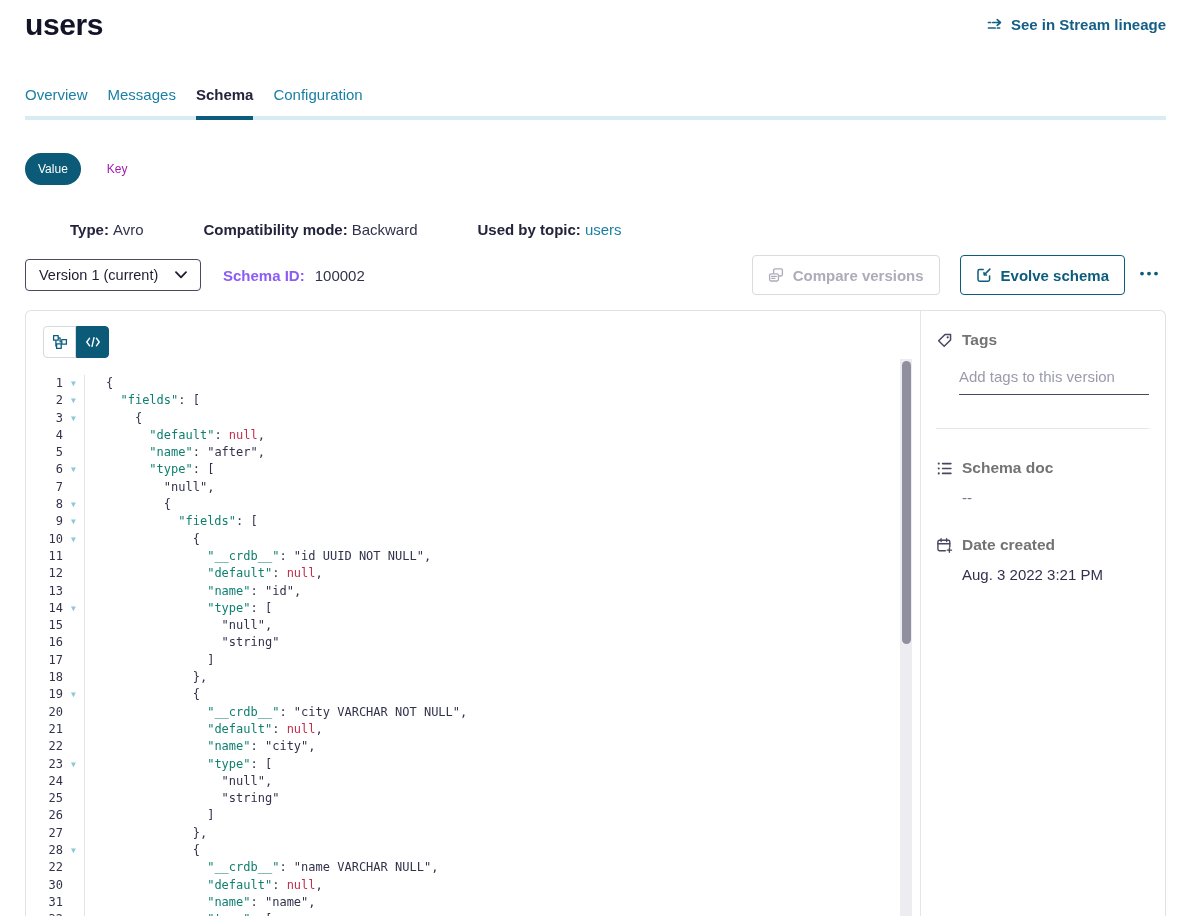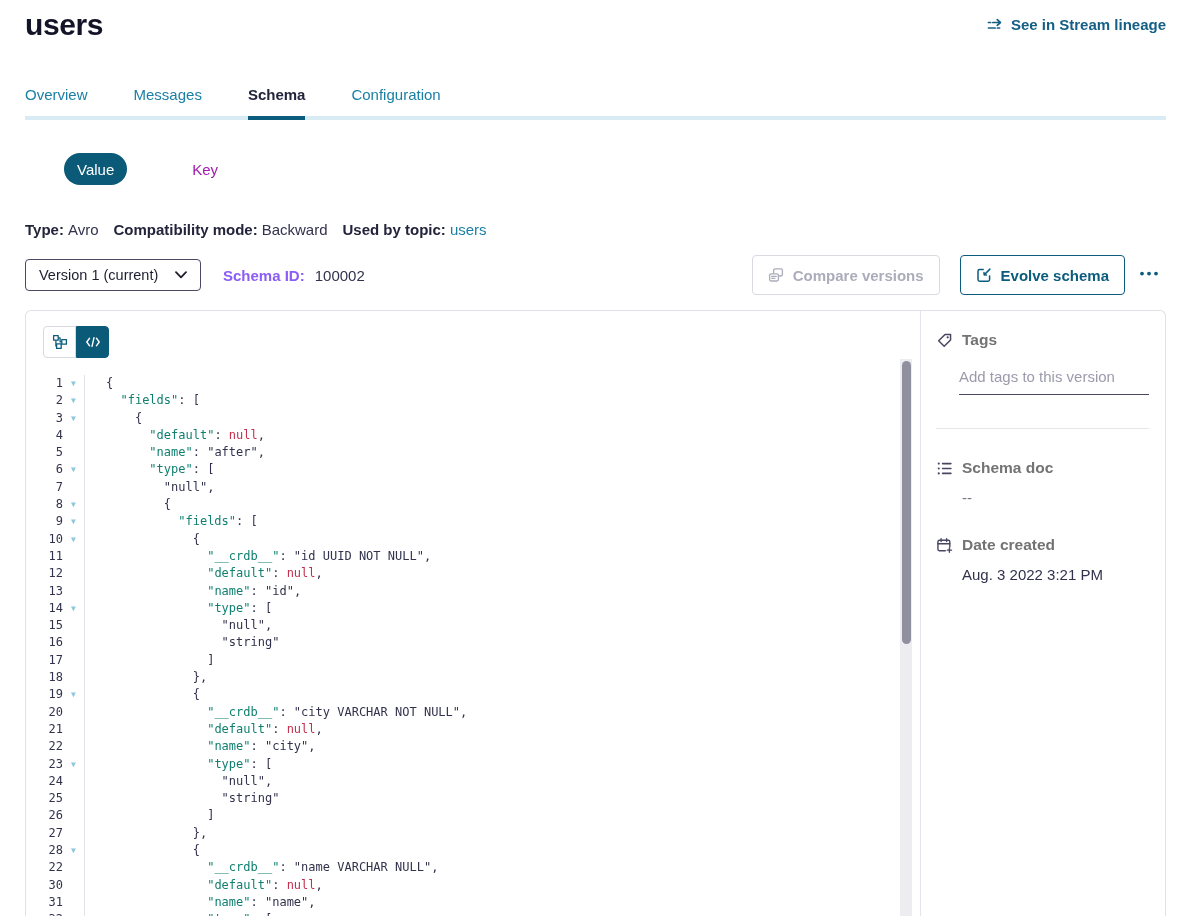--- a/index.html
+++ b/index.html
@@ -10,34 +10,34 @@
     font-family:"Liberation Sans", sans-serif;
   }
   .page { padding:0 23px 0 25px; }
 
   
   .topbar { display:flex; justify-content:space-between; align-items:flex-start; padding-top:8px; }
   .page-title { margin:0; font-size:30px; line-height:34px; font-weight:700; color:#141428; letter-spacing:-0.4px; }
   .lineage-link { display:flex; align-items:center; gap:7px; margin-top:8px; color:#135F85; font-weight:700; font-size:15px; cursor:pointer; }
 
   
-  .tabs { display:flex; gap:46px; margin-top:44px; border-bottom:4px solid #D9ECF4; }
+  .tabs { display:flex; gap:20px; margin-top:44px; border-bottom:4px solid #D9ECF4; }
   .tab { font-size:15px; line-height:18px; padding-bottom:12px; color:#1A7FA4; position:relative; cursor:pointer; }
   .tab.active { color:#23233B; font-weight:700; }
   .tab.active::after { content:""; position:absolute; left:0; right:0; bottom:-4px; height:4px; background:#0C5C7D; }
 
   
   .serde-toggle { margin-top:33px; display:flex; align-items:center; gap:26px; }
-  .serde-btn { height:32px; display:flex; align-items:center; font-size:15px; border-radius:16px; cursor:pointer;margin-left:39px; }
+  .serde-btn { height:32px; display:flex; align-items:center; font-size:12px; border-radius:16px; cursor:pointer; }
   .serde-btn.active { background:#0B5A78; color:#fff; padding:0 13px; }
   .serde-btn.inactive { color:#a21caf; padding:0; }
 
   
   .meta-row { margin-top:36px; display:flex; gap:15px; font-size:15px; }
-  .meta-item { white-space:nowrap; }
+  .meta-item { white-space:nowrap;margin-left:45px; }
   .meta-label { font-weight:700; color:#23233B; }
   .meta-value { color:#32324D; margin-left:4px; }
   .meta-value.link { color:#1A7FA4; cursor:pointer; }
 
   
   .controls-row { margin-top:17px; display:flex; align-items:center; }
   .version-select { width:176px; height:32px; border:1px solid #4A4A63; border-radius:4px;
     display:flex; align-items:center; justify-content:space-between; padding:0 13px;
     font-size:14.5px; color:#1E1E30; cursor:pointer; background:#fff; }
   .schema-id { margin-left:22px; font-size:15px; }

